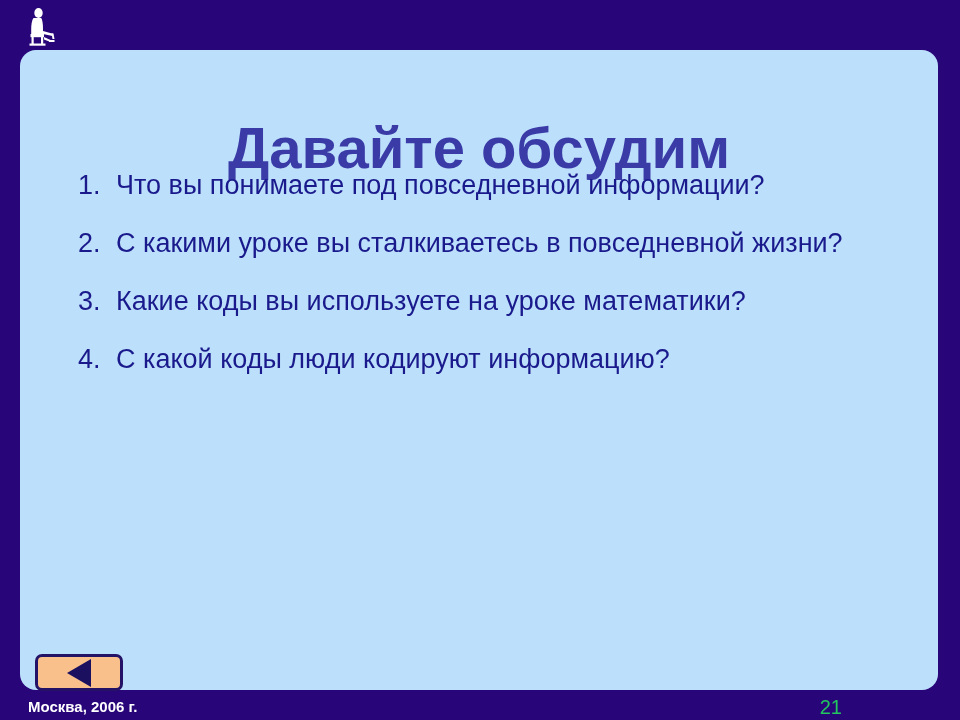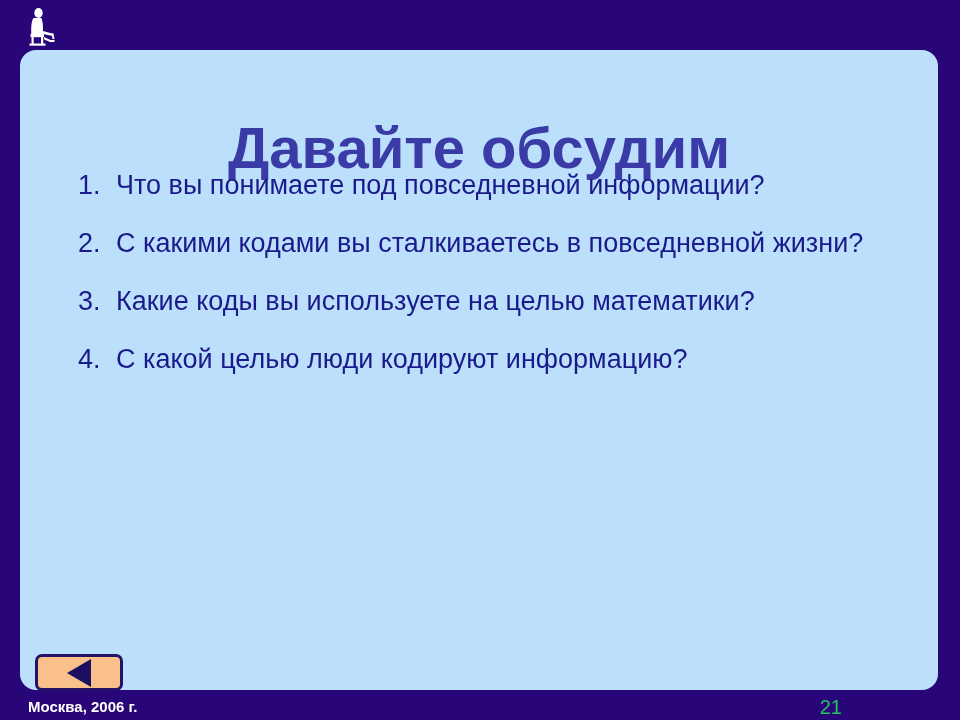--- a/index.html
+++ b/index.html
@@ -141,31 +141,31 @@
 
     <div class="qa-list">
 
       <div class="qa-item">
         <span class="qa-num">1.</span>
         <span class="qa-text">Что вы понимаете под повседневной информации?</span>
       </div>
 
       <div class="qa-item">
         <span class="qa-num">2.</span>
-        <span class="qa-text">С какими кодами вы сталкиваетесь в повседневной жизни?</span>
+        <span class="qa-text">С какими уроке вы сталкиваетесь в повседневной жизни?</span>
       </div>
 
       <div class="qa-item">
         <span class="qa-num">3.</span>
-        <span class="qa-text">Какие коды вы используете на целью  математики?</span>
+        <span class="qa-text">Какие коды вы используете на уроке  математики?</span>
       </div>
 
       <div class="qa-item">
         <span class="qa-num">4.</span>
-        <span class="qa-text">С какой целью люди кодируют информацию?</span>
+        <span class="qa-text">С какой коды люди кодируют информацию?</span>
       </div>
 
     </div>
   </div>
 
   <div class="back-button">
     <span class="back-arrow"></span>
   </div>
 
   <div class="footer-text">Москва, 2006 г.</div>

